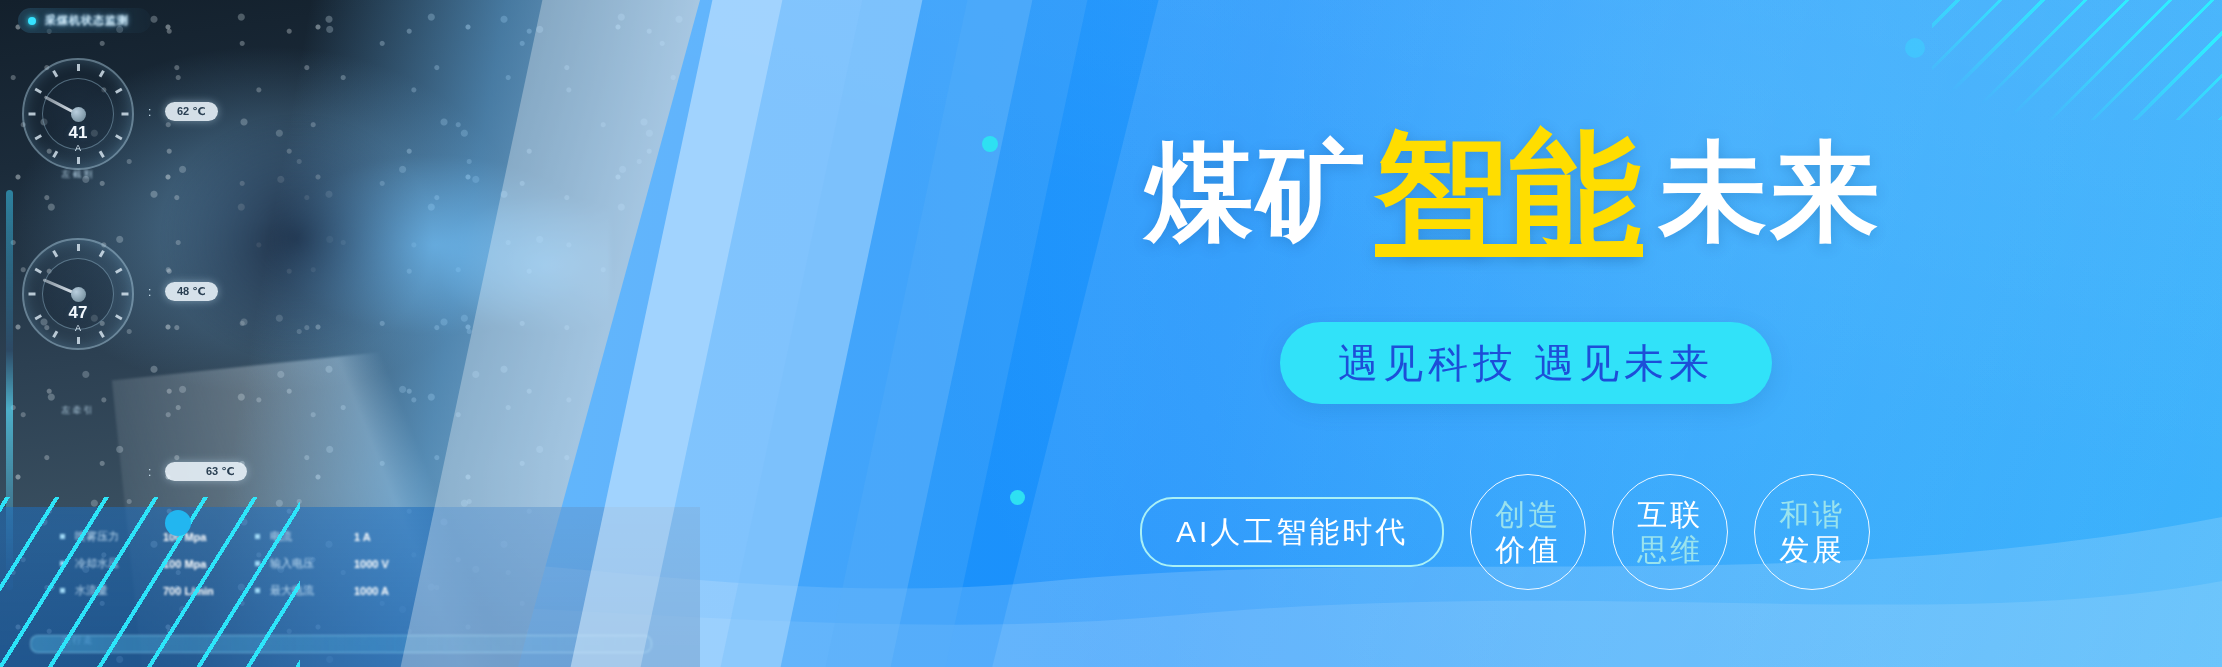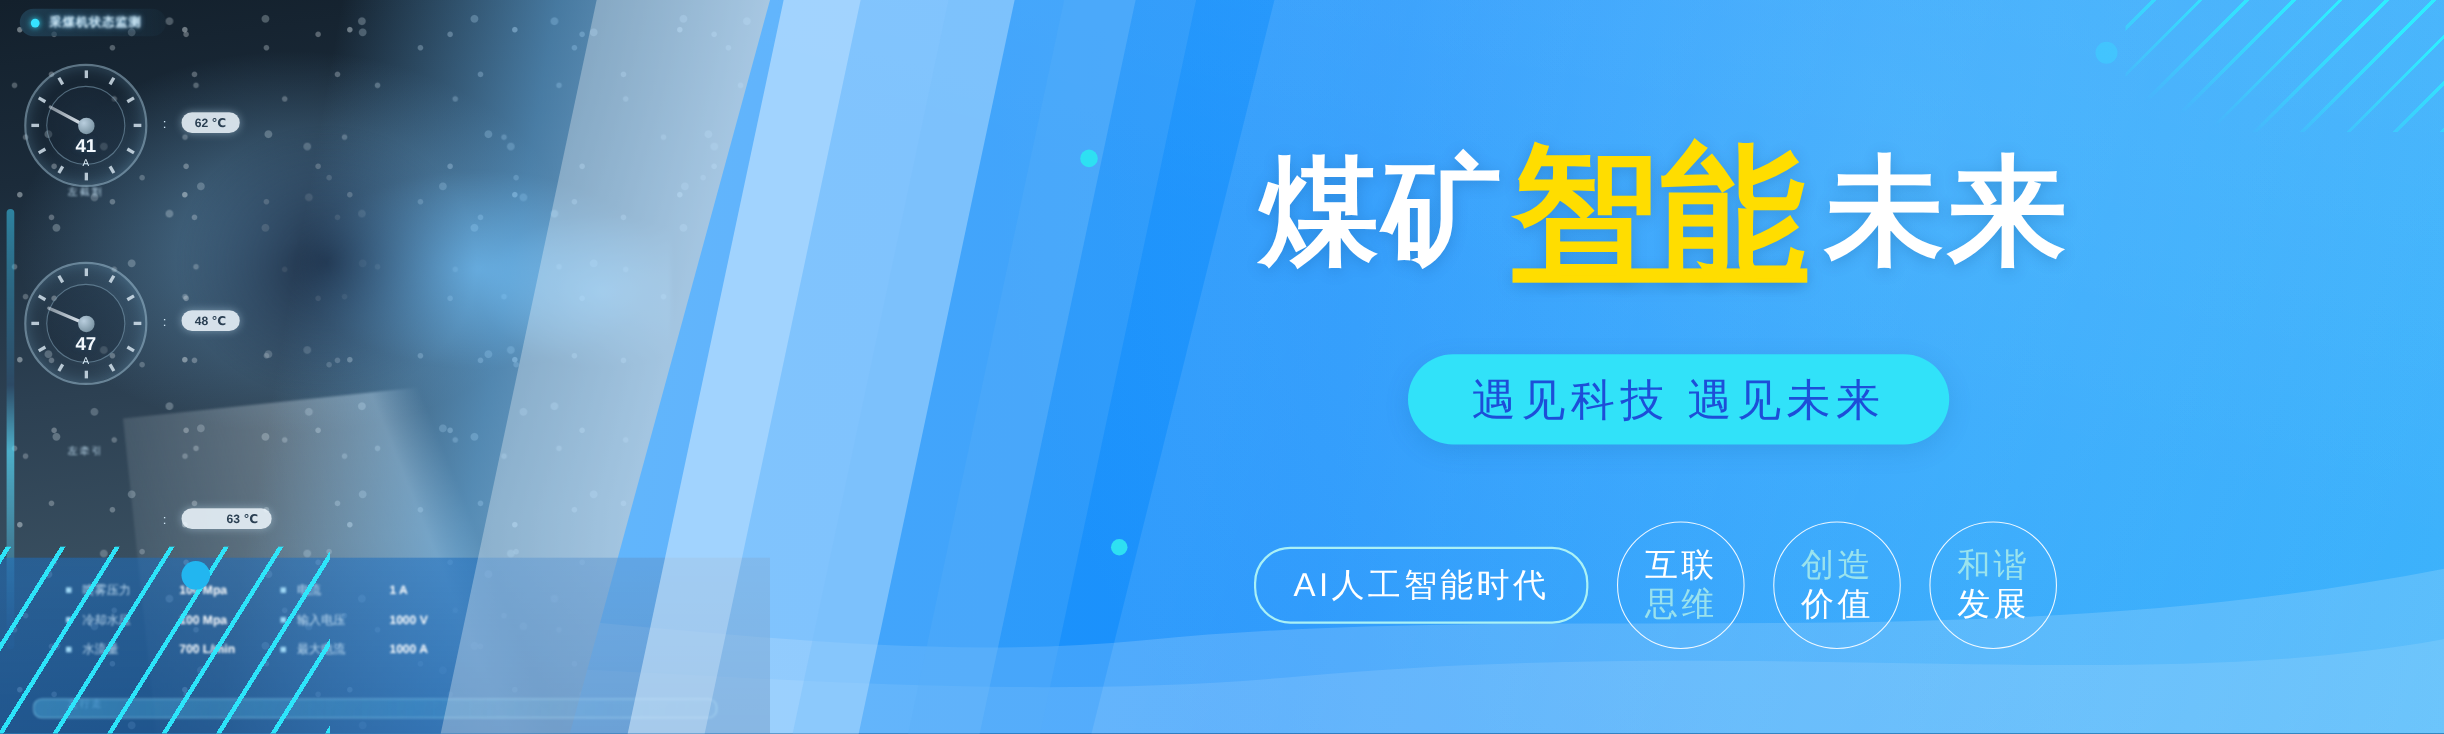--- a/index.html
+++ b/index.html
@@ -519,31 +519,31 @@
     <div class="subtitle-pill">
       <span>遇见科技  遇见未来</span>
     </div>
 
     <div class="badges">
 
       <div class="pill-outline">
         <span>AI人工智能时代</span>
       </div>
 
+      <div class="circle-badge">
+        <span class="l1">创造</span>
+        <span class="l2">价值</span>
+      </div>
+
       <div class="circle-badge inv">
         <span class="l1">互联</span>
         <span class="l2">思维</span>
       </div>
 
       <div class="circle-badge">
-        <span class="l1">创造</span>
-        <span class="l2">价值</span>
-      </div>
-
-      <div class="circle-badge">
         <span class="l1">和谐</span>
         <span class="l2">发展</span>
       </div>
 
     </div>
   </div>
 
 </div>
 
 </body></html>

